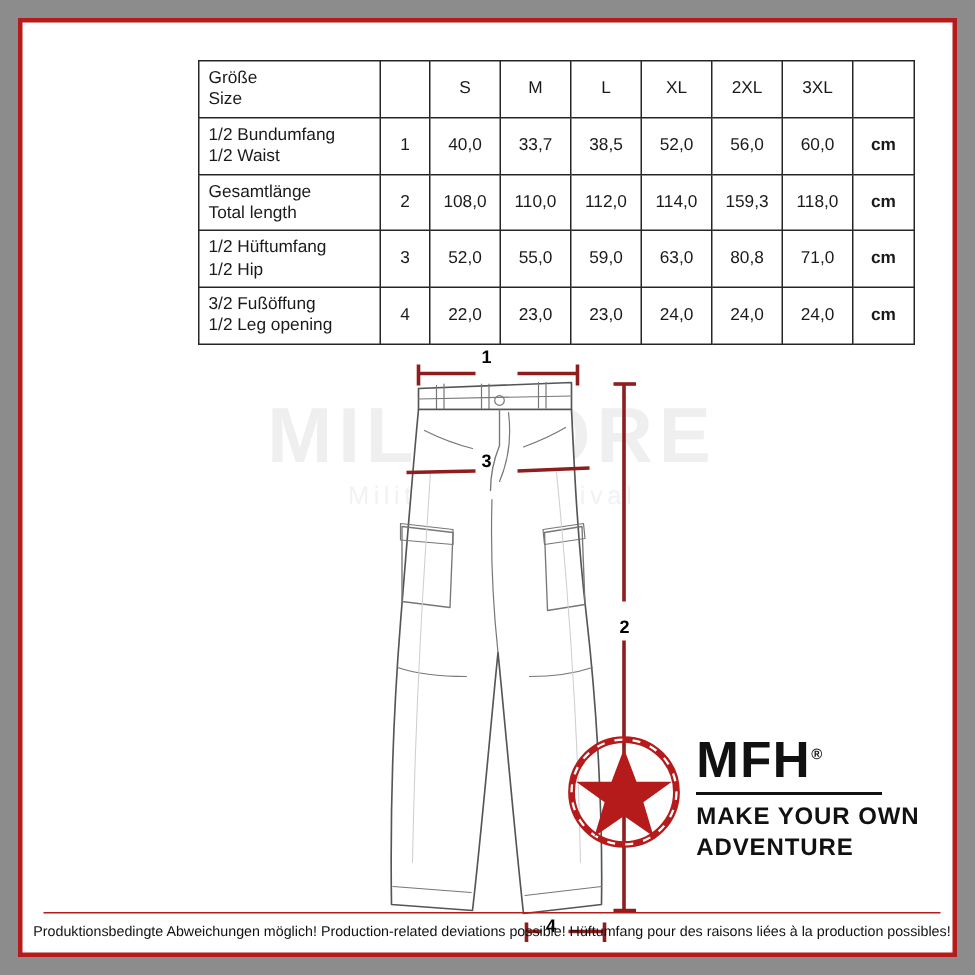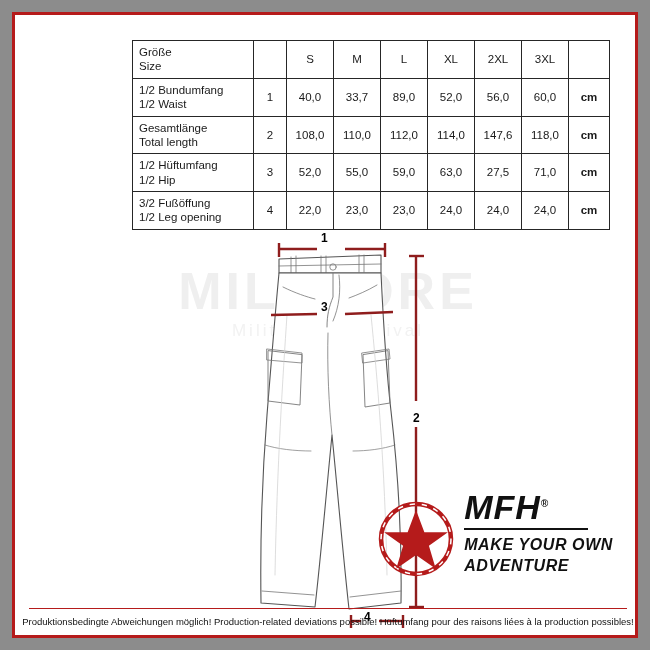--- a/index.html
+++ b/index.html
@@ -131,23 +131,22 @@
   #lbl-2 { left: 398px; top: 396px; }
   #lbl-3 { left: 306px; top: 285px; }
   #lbl-4 { left: 349px; top: 595px; }
 
   
   #logo-block {
     position: absolute;
     right: 22px;
     bottom: 58px;
     display: flex;
-    align-items: flex-end;
+    align-items: flex-start;
     z-index: 4;
-    font-style: italic;
   }
   #star-wrap {
     position: relative;
     width: 76px;
     height: 76px;
     margin-right: 10px;
   }
   #logo-text {
     text-align: left;
   }
@@ -302,53 +301,53 @@
         </tr>
 
         <tr>
           <td class="label">
             <span class="l1">1/2 Bundumfang</span>
             <span class="l2">1/2 Waist</span>
           </td>
           <td class="num">1</td>
           <td class="val">40,0</td>
           <td class="val">33,7</td>
-          <td class="val">89,0</td>
+          <td class="val">38,5</td>
           <td class="val">52,0</td>
           <td class="val">56,0</td>
           <td class="val">60,0</td>
           <td class="unit">cm</td>
         </tr>
 
         <tr>
           <td class="label">
             <span class="l1">Gesamtlänge</span>
             <span class="l2">Total length</span>
           </td>
           <td class="num">2</td>
           <td class="val">108,0</td>
           <td class="val">110,0</td>
           <td class="val">112,0</td>
           <td class="val">114,0</td>
-          <td class="val">147,6</td>
+          <td class="val">159,3</td>
           <td class="val">118,0</td>
           <td class="unit">cm</td>
         </tr>
 
         <tr>
           <td class="label">
             <span class="l1">1/2 Hüftumfang</span>
             <span class="l2">1/2 Hip</span>
           </td>
           <td class="num">3</td>
           <td class="val">52,0</td>
           <td class="val">55,0</td>
           <td class="val">59,0</td>
           <td class="val">63,0</td>
-          <td class="val">27,5</td>
+          <td class="val">80,8</td>
           <td class="val">71,0</td>
           <td class="unit">cm</td>
         </tr>
 
         <tr>
           <td class="label">
             <span class="l1">3/2 Fußöffung</span>
             <span class="l2">1/2 Leg opening</span>
           </td>
           <td class="num">4</td>

